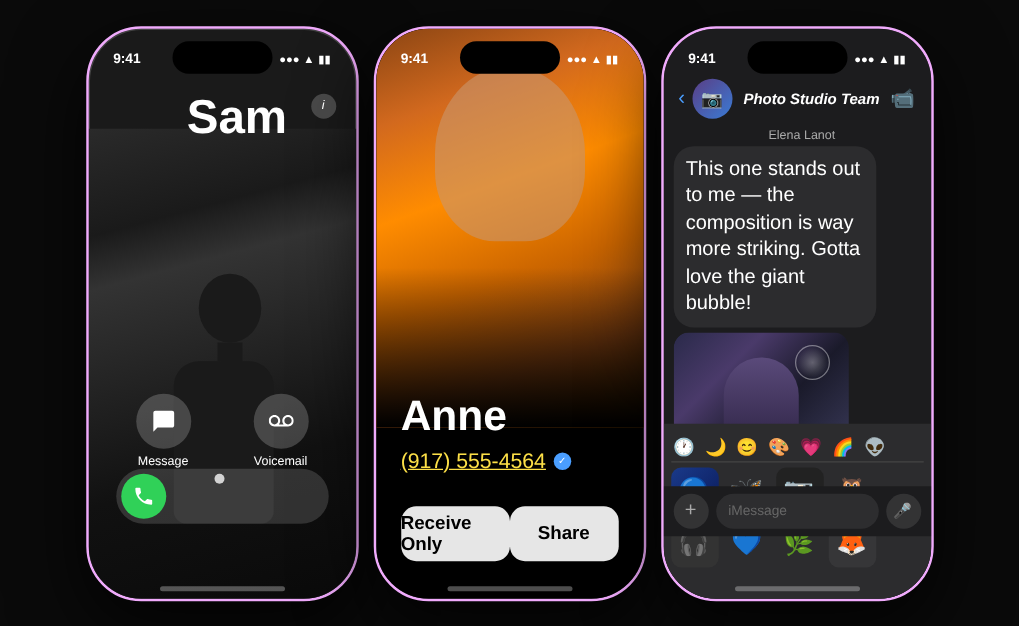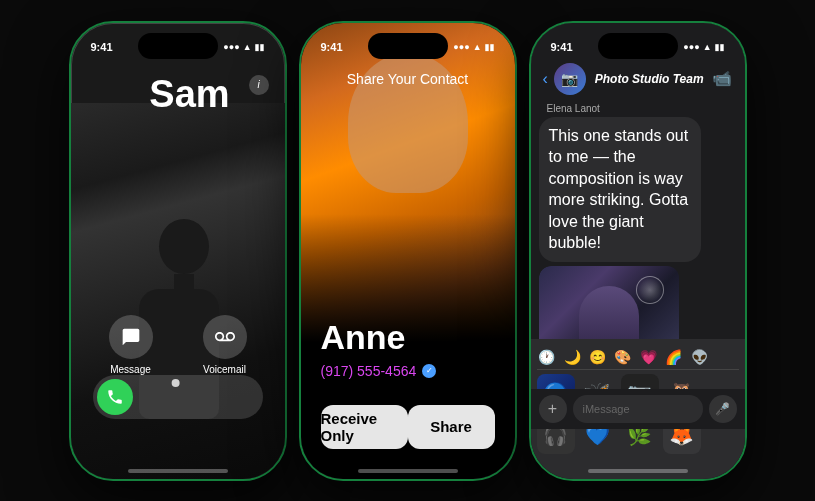--- a/index.html
+++ b/index.html
@@ -17,21 +17,21 @@
       display: flex;
       gap: 12px;
       align-items: center;
       padding: 20px;
     }
 
     
     .phone {
       border-radius: 44px;
       background: #1a1a1a;
-      border: 2px solid #15803d;
+      border: 2px solid #f0abfc;
       overflow: hidden;
       position: relative;
       box-shadow: 0 20px 60px rgba(0,0,0,0.8), inset 0 0 0 1px #444;
     }
     .phone-1 { width: 218px; height: 460px; }
     .phone-2 { width: 218px; height: 460px; }
     .phone-3 { width: 218px; height: 460px; }
 
     
     .dynamic-island {
@@ -240,22 +240,23 @@
       line-height: 1.1;
       text-align: left;
     }
     .contact-phone-row {
       display: flex;
       align-items: center;
       gap: 6px;
       margin-top: 6px;
     }
     .contact-phone-num {
-      font-size: 14px;
-      color: #d946ef;
+      font-size: 17px;
+      color: #fde047;
+      text-decoration: underline;
     }
     .verified-icon {
       width: 14px;
       height: 14px;
       background: #4a9eff;
       border-radius: 50%;
       display: flex;
       align-items: center;
       justify-content: center;
       font-size: 8px;
@@ -340,20 +341,21 @@
       bottom: 120px;
       padding: 0 8px;
       overflow: hidden;
       z-index: 3;
     }
     .msg-sender-name {
       font-size: 10px;
       color: #aaa;
       margin-bottom: 3px;
       padding-left: 8px;
+      text-align: center;
     }
     .msg-bubble {
       background: #2c2c2e;
       border-radius: 16px;
       padding: 8px 10px;
       margin-bottom: 4px;
       max-width: 82%;
     }
     .msg-bubble-text {
       font-size: 16px;
@@ -674,21 +676,20 @@
 
     <div class="status-bar">
       <span class="status-time">9:41</span>
       <div class="status-icons">
         <span>●●●</span>
         <span>▲</span>
         <span>▮▮</span>
       </div>
     </div>
 
-    <div class="share-contact-title">Share Your Contact</div>
 
     <div class="contact-info-area">
       <div class="contact-name">
         <div>Anne</div>
       </div>
       <div class="contact-phone-row">
         <span class="contact-phone-num">(917) 555-4564</span>
         <div class="verified-icon">✓</div>
       </div>
     </div>

